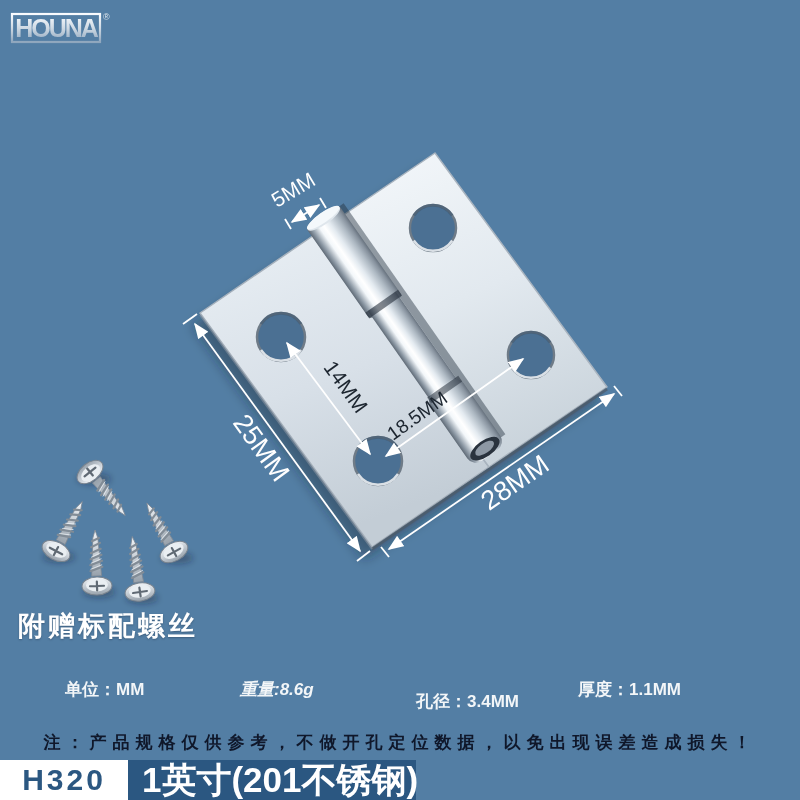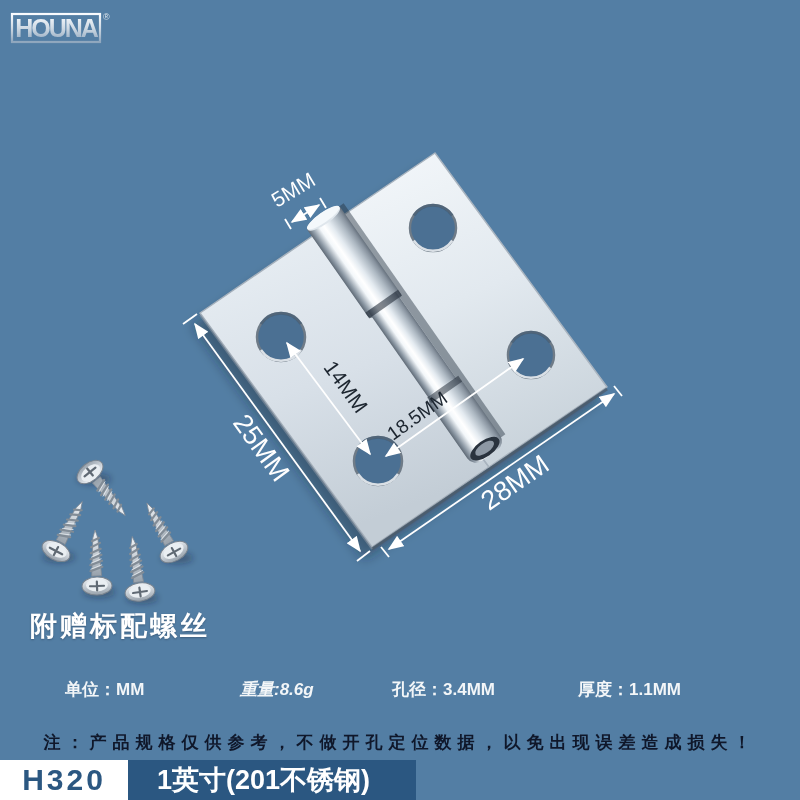--- a/index.html
+++ b/index.html
@@ -1,37 +1,37 @@
 <!DOCTYPE html>
 <html><head>
 <meta charset="utf-8">
 <style>
   html,body{margin:0;padding:0;}
   body{width:800px;height:800px;overflow:hidden;font-family:"Liberation Sans",sans-serif;}
   .stage{position:relative;width:800px;height:800px;background:#537ea4;}
   .stage > svg.scene{position:absolute;left:0;top:0;}
   .logo{position:absolute;left:8px;top:8px;}
-  .screws-caption{position:absolute;left:30px;top:608px;font-size:27px;font-weight:bold;
+  .screws-caption{position:absolute;left:18px;top:608px;font-size:27px;font-weight:bold;
     color:#ffffff;letter-spacing:3px;text-shadow:0 1px 2px rgba(20,35,55,.35);}
   .spec-row{position:absolute;left:0;top:678px;width:800px;height:30px;color:#f3f6f8;
     font-size:17px;font-weight:bold;}
   .spec-row span{position:absolute;top:0;white-space:nowrap;}
   .spec-unit{left:65px;}
   .spec-weight{left:240px;font-style:italic;}
-  .spec-hole{left:392px;}
+  .spec-hole{left:416px;margin-top:12px;}
   .spec-thick{left:578px;}
   .note-row{position:absolute;left:0;top:731px;width:800px;text-align:center;
     color:#0f172a;font-size:17px;font-weight:bold;letter-spacing:6px;white-space:nowrap;}
   .footer-bar{position:absolute;left:0;top:760px;width:800px;height:40px;}
   .footer-model{position:absolute;left:0;top:0;width:128px;height:40px;background:#ffffff;
     color:#2b5781;font-size:30px;font-weight:bold;letter-spacing:3px;
     display:flex;align-items:center;justify-content:center;}
   .footer-spec{position:absolute;left:128px;top:0;width:288px;height:40px;background:#2b5781;
-    color:#ffffff;font-size:27px;font-weight:bold;display:flex;align-items:center;
-    padding-left:29px;box-sizing:border-box;white-space:nowrap;}
+    color:#ffffff;font-size:35px;font-weight:bold;display:flex;align-items:center;
+    padding-left:14px;box-sizing:border-box;white-space:nowrap;}
   text{font-family:"Liberation Sans",sans-serif;}
 </style>
 </head>
 <body>
 
 <div class="stage">
 
   <svg class="scene" width="800" height="800" viewBox="0 0 800 800">
     <defs>
       <linearGradient id="leftLeafGrad" x1="0" y1="0" x2="0.35" y2="1">

